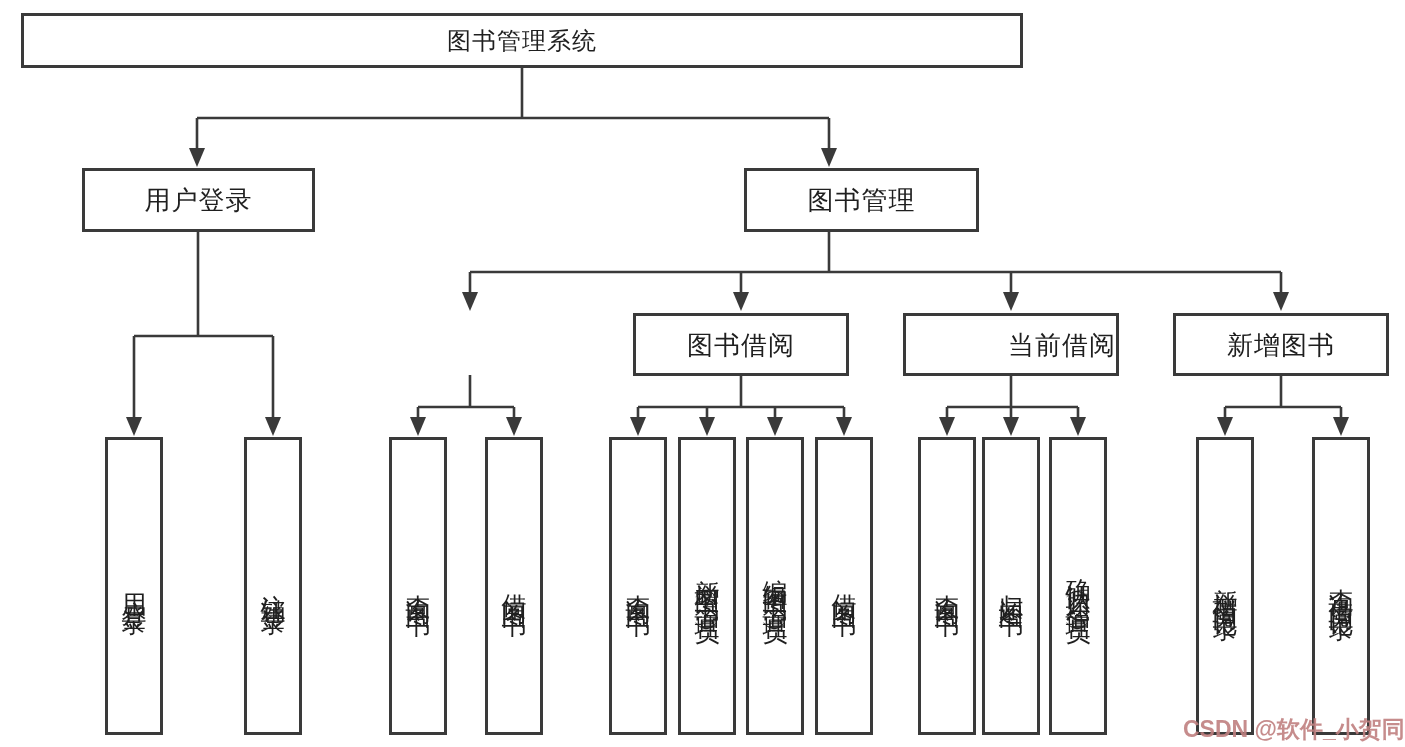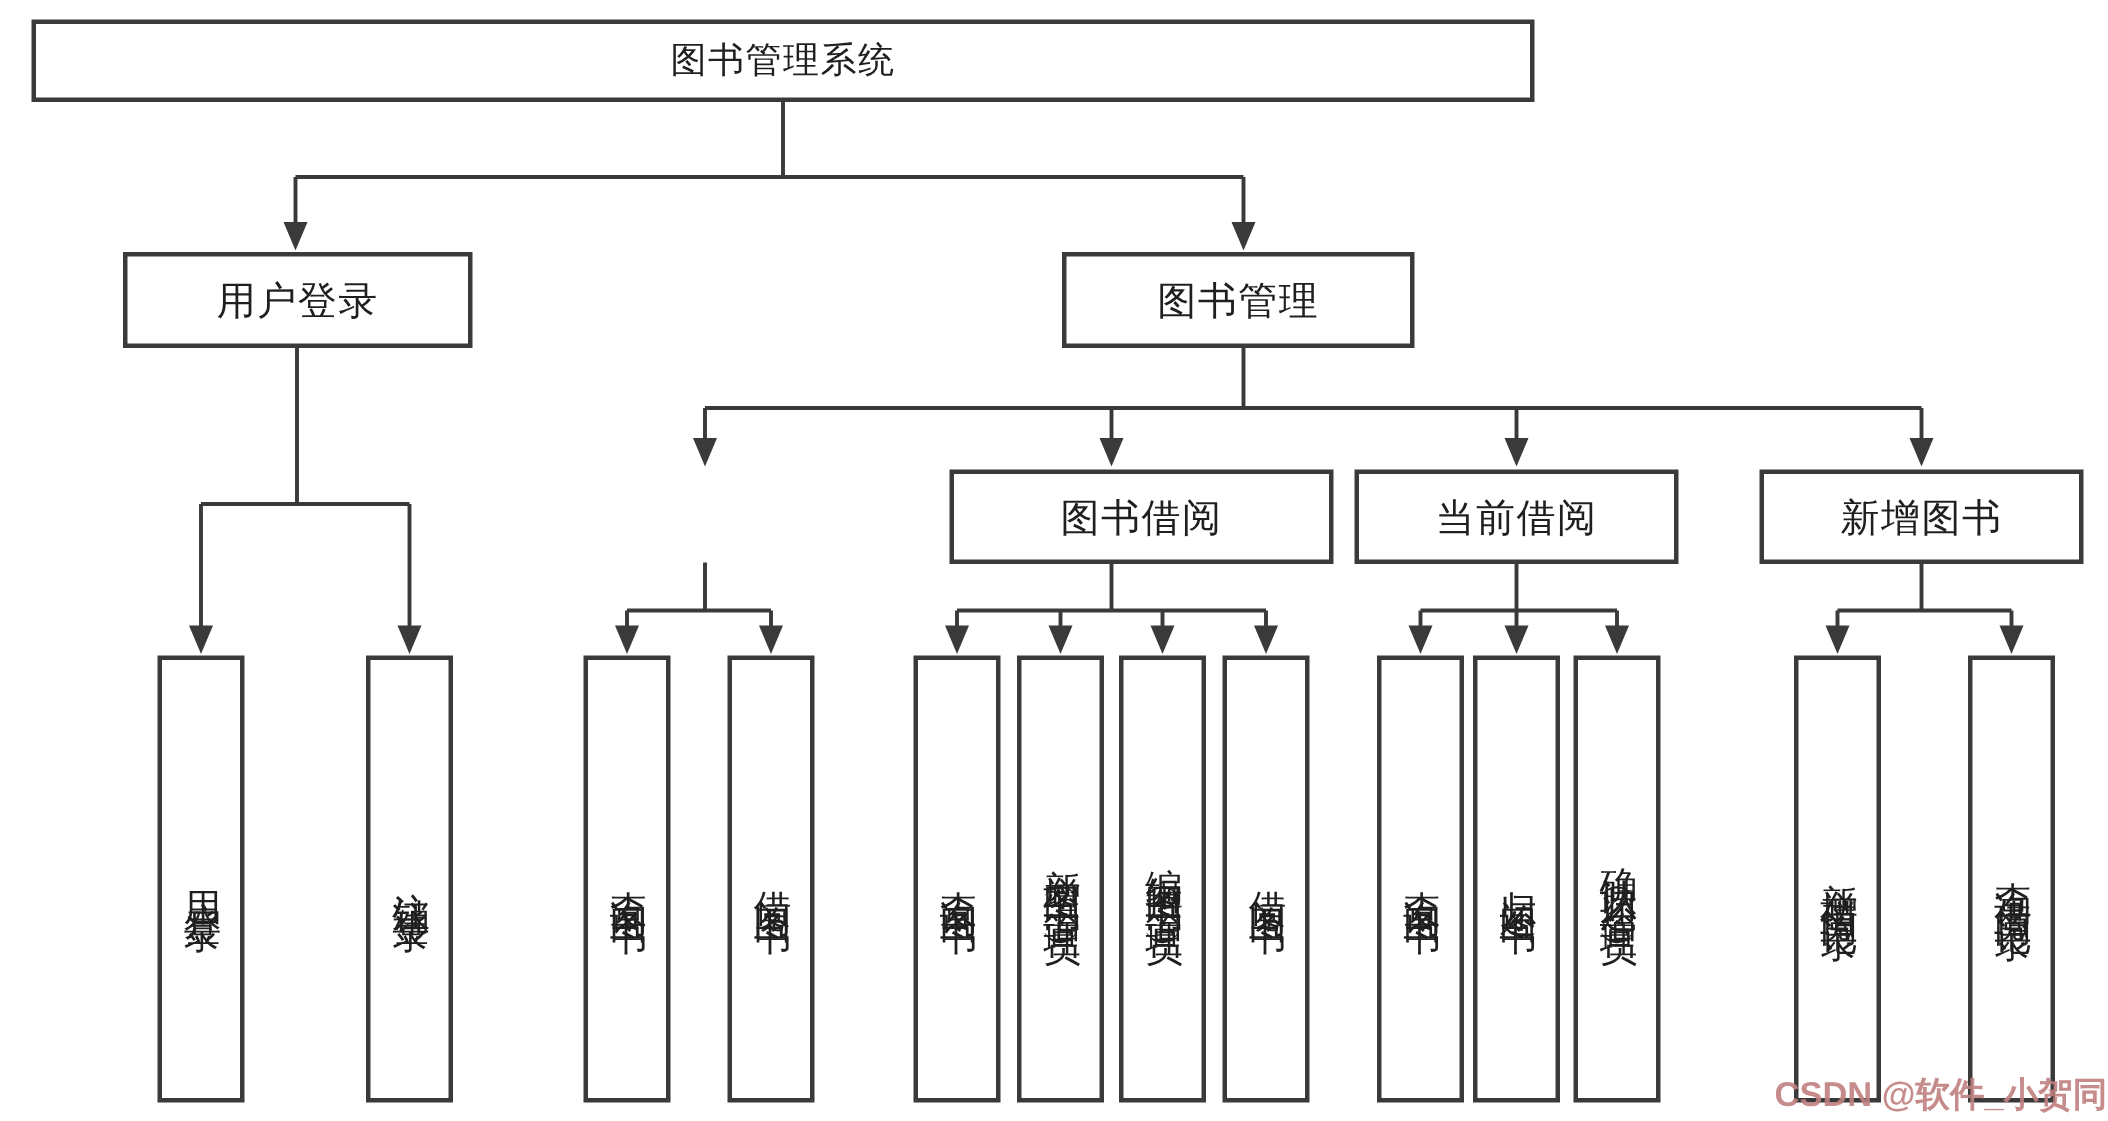--- a/index.html
+++ b/index.html
@@ -24,25 +24,25 @@
   .h span{font-size:26px;letter-spacing:1px;line-height:1;white-space:nowrap;}
   .root span{font-size:24px;}
   .v span{
     writing-mode:vertical-lr;text-orientation:mixed;
     font-size:25px;letter-spacing:6px;line-height:1;
   }
   
   .n-root{left:21px;top:13px;width:1002px;height:55px;}
   
   .n-ul{left:82px;top:168px;width:233px;height:64px;}
-  .n-bm{left:708px;top:168px;width:235px;height:64px;}
+  .n-bm{left:744px;top:168px;width:235px;height:64px;}
   
   .n-nb{left:362px;top:313px;width:216px;height:63px;}
-  .n-bb{left:633px;top:313px;width:256px;height:63px;}
-  .n-cb{left:903px;top:313px;width:216px;height:63px;}
+  .n-bb{left:633px;top:313px;width:216px;height:63px;}
+  .n-cb{left:903px;top:313px;width:216px;height:63px;justify-content:flex-end;}
   .n-br{left:1173px;top:313px;width:216px;height:63px;}
   
   .leaf{top:437px;width:58px;height:298px;}
   .l-ul1{left:105px;} .l-ul2{left:244px;}
   .l-nb1{left:389px;} .l-nb2{left:485px;}
   .l-bb1{left:609px;} .l-bb2{left:678px;} .l-bb3{left:746px;} .l-bb4{left:815px;}
   .l-cb1{left:918px;} .l-cb2{left:982px;} .l-cb3{left:1049px;}
   .l-br1{left:1196px;} .l-br2{left:1312px;}
   .watermark{
     position:absolute;z-index:3;left:1183px;top:714px;width:222px;

